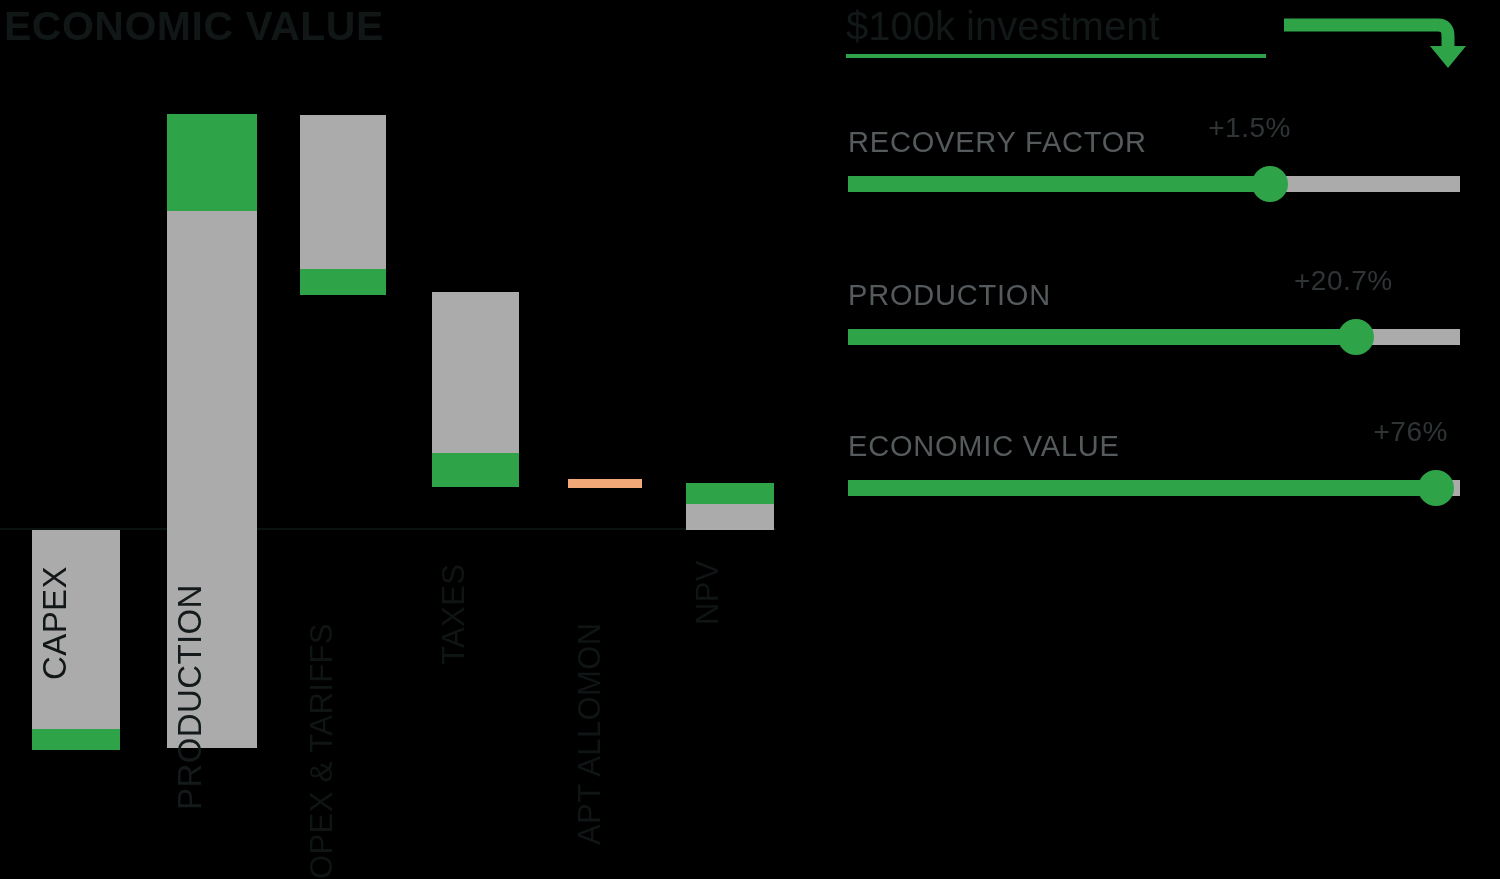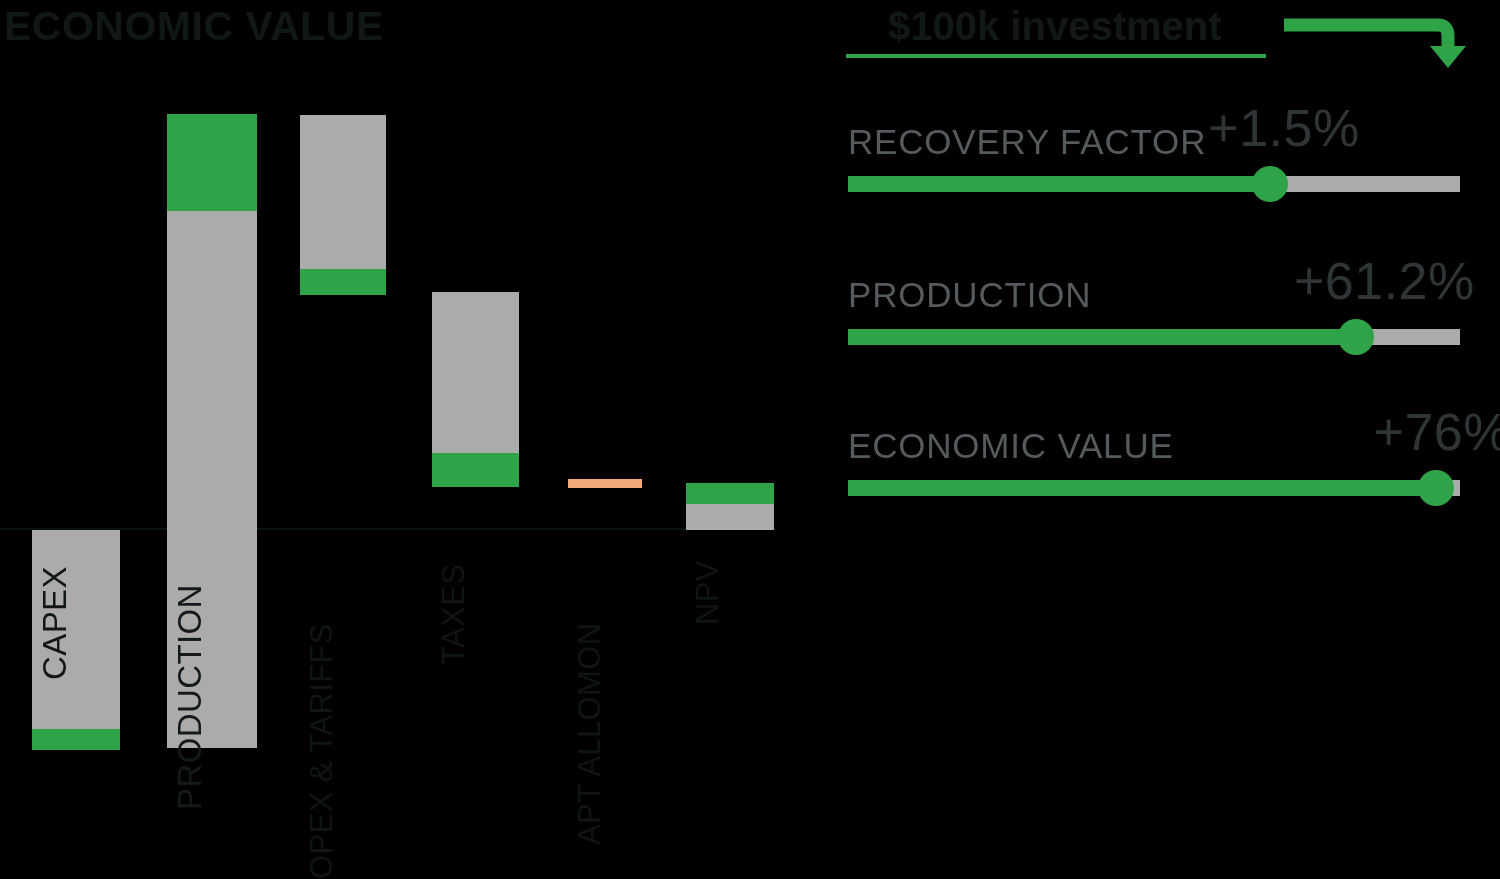--- a/index.html
+++ b/index.html
@@ -86,25 +86,24 @@
     left: 820px; top: 0;
     width: 680px;
     height: 879px;
   }
 
   .invest-title {
     position: absolute;
     left: 26px;
     top: 2px;
     font-size: 40px;
-    font-weight: bold;
+    font-weight: normal;
     color: #121718;
     white-space: nowrap;
     line-height: 48px;
-    margin-left: 42px;
   }
   .invest-underline {
     position: absolute;
     left: 26px;
     top: 54px;
     width: 420px;
     height: 4px;
     background: #2ea347;
   }
 
@@ -118,30 +117,30 @@
 
   .metric {
     position: absolute;
     left: 0;
     width: 680px;
   }
   .metric-label {
     position: absolute;
     left: 28px;
     top: 0;
-    font-size: 35px;
+    font-size: 29px;
     color: #555a5d;
     letter-spacing: 0.8px;
     white-space: nowrap;
     line-height: 44px;
   }
   .metric-value {
     position: absolute;
     top: -14px;
-    font-size: 52px;
+    font-size: 28px;
     color: #2f3537;
     letter-spacing: 0.5px;
     white-space: nowrap;
     line-height: 44px;
   }
   .metric-track {
     position: absolute;
     left: 28px;
     top: 56px;
     height: 16px;
@@ -227,21 +226,21 @@
         <div class="metric" style="top: 120px;">
           <div class="metric-label">RECOVERY FACTOR</div>
           <div class="metric-value" style="left: 388.28px;">+1.5%</div>
           <div class="metric-track" style="width: 612px;">
             <div class="metric-fill" style="width: 422.28px;"></div>
             <div class="metric-knob" style="left: 422.28px;"></div>
           </div>
         </div>
         <div class="metric" style="top: 273px;">
           <div class="metric-label">PRODUCTION</div>
-          <div class="metric-value" style="left: 473.96px;">+61.2%</div>
+          <div class="metric-value" style="left: 473.96px;">+20.7%</div>
           <div class="metric-track" style="width: 612px;">
             <div class="metric-fill" style="width: 507.96px;"></div>
             <div class="metric-knob" style="left: 507.96px;"></div>
           </div>
         </div>
         <div class="metric" style="top: 424px;">
           <div class="metric-label">ECONOMIC VALUE</div>
           <div class="metric-value" style="left: 553.52px;">+76%</div>
           <div class="metric-track" style="width: 612px;">
             <div class="metric-fill" style="width: 587.52px;"></div>

